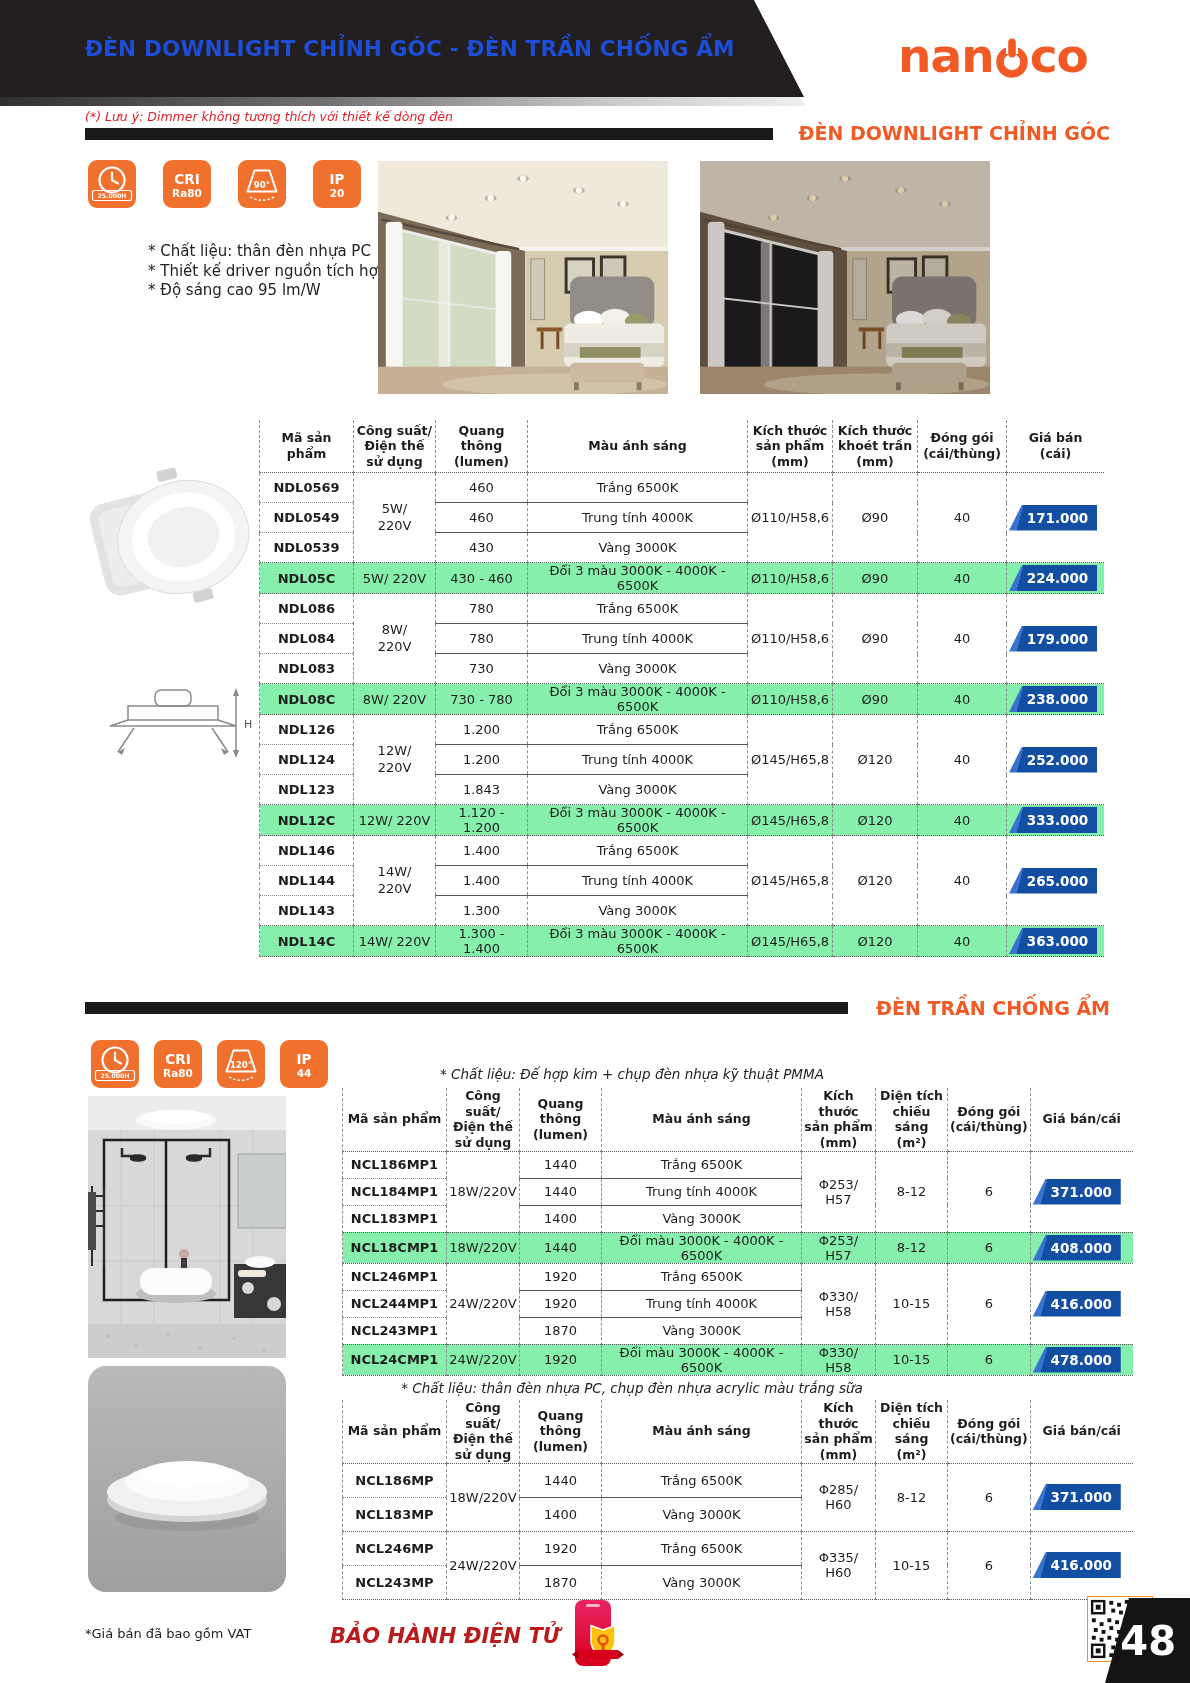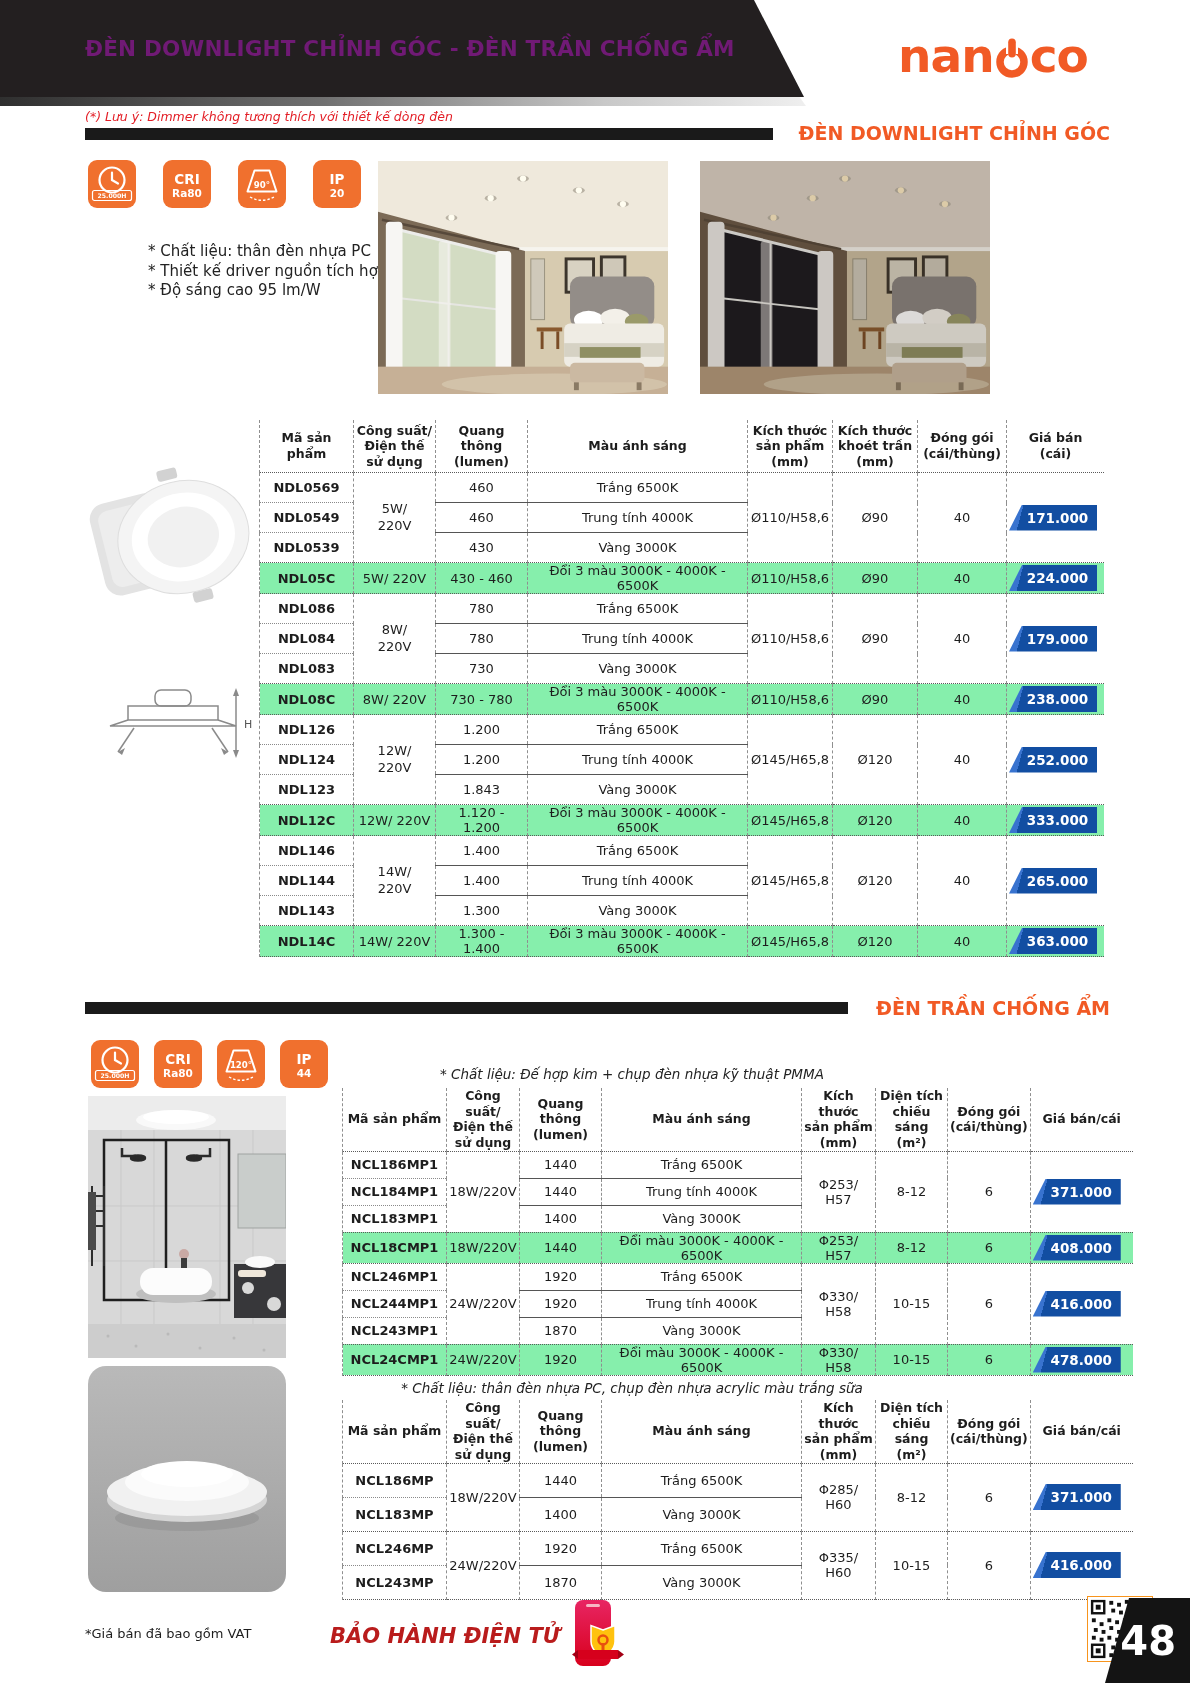--- a/index.html
+++ b/index.html
@@ -3,21 +3,21 @@
 <meta charset="utf-8">
 <style>
   html,body{margin:0;padding:0;background:#fff;}
   body{font-family:"DejaVu Sans","Liberation Sans",sans-serif;color:#1d1d1d;}
   .page{position:relative;width:1190px;height:1683px;background:#fff;overflow:hidden;}
 
   
   .banner{position:absolute;left:0;top:0;width:1190px;height:97px;background:#231F20;
           clip-path:polygon(0 0,754px 0,804px 100%,0 100%);}
   .banner-title{position:absolute;left:85px;top:0;height:97px;display:flex;align-items:center;
-          color:#701a75;font-size:21.5px;font-weight:700;letter-spacing:.2px;white-space:nowrap;}
+          color:#1d4ed8;font-size:21.5px;font-weight:700;letter-spacing:.2px;white-space:nowrap;}
   .strip{position:absolute;left:0;top:97px;width:806px;height:9px;
           background:linear-gradient(90deg,#2f2f2f 0%,#707070 40%,#c8c8c8 75%,#efefef 100%);
           clip-path:polygon(0 0,99.2% 0,100% 100%,0 100%);}
   .logo{position:absolute;left:898px;top:32px;display:flex;align-items:flex-end;
           color:#F15A25;font-size:47px;font-weight:700;letter-spacing:-1px;line-height:1;}
   .logo svg{display:block;margin:0 1px;}
 
   .dimmer-note{position:absolute;left:85px;top:109px;color:#E31E26;font-style:italic;font-size:12.5px;}
   .rule{position:absolute;height:12px;background:#1a1a1a;}
   .rule1{left:85px;top:128px;width:688px;}

